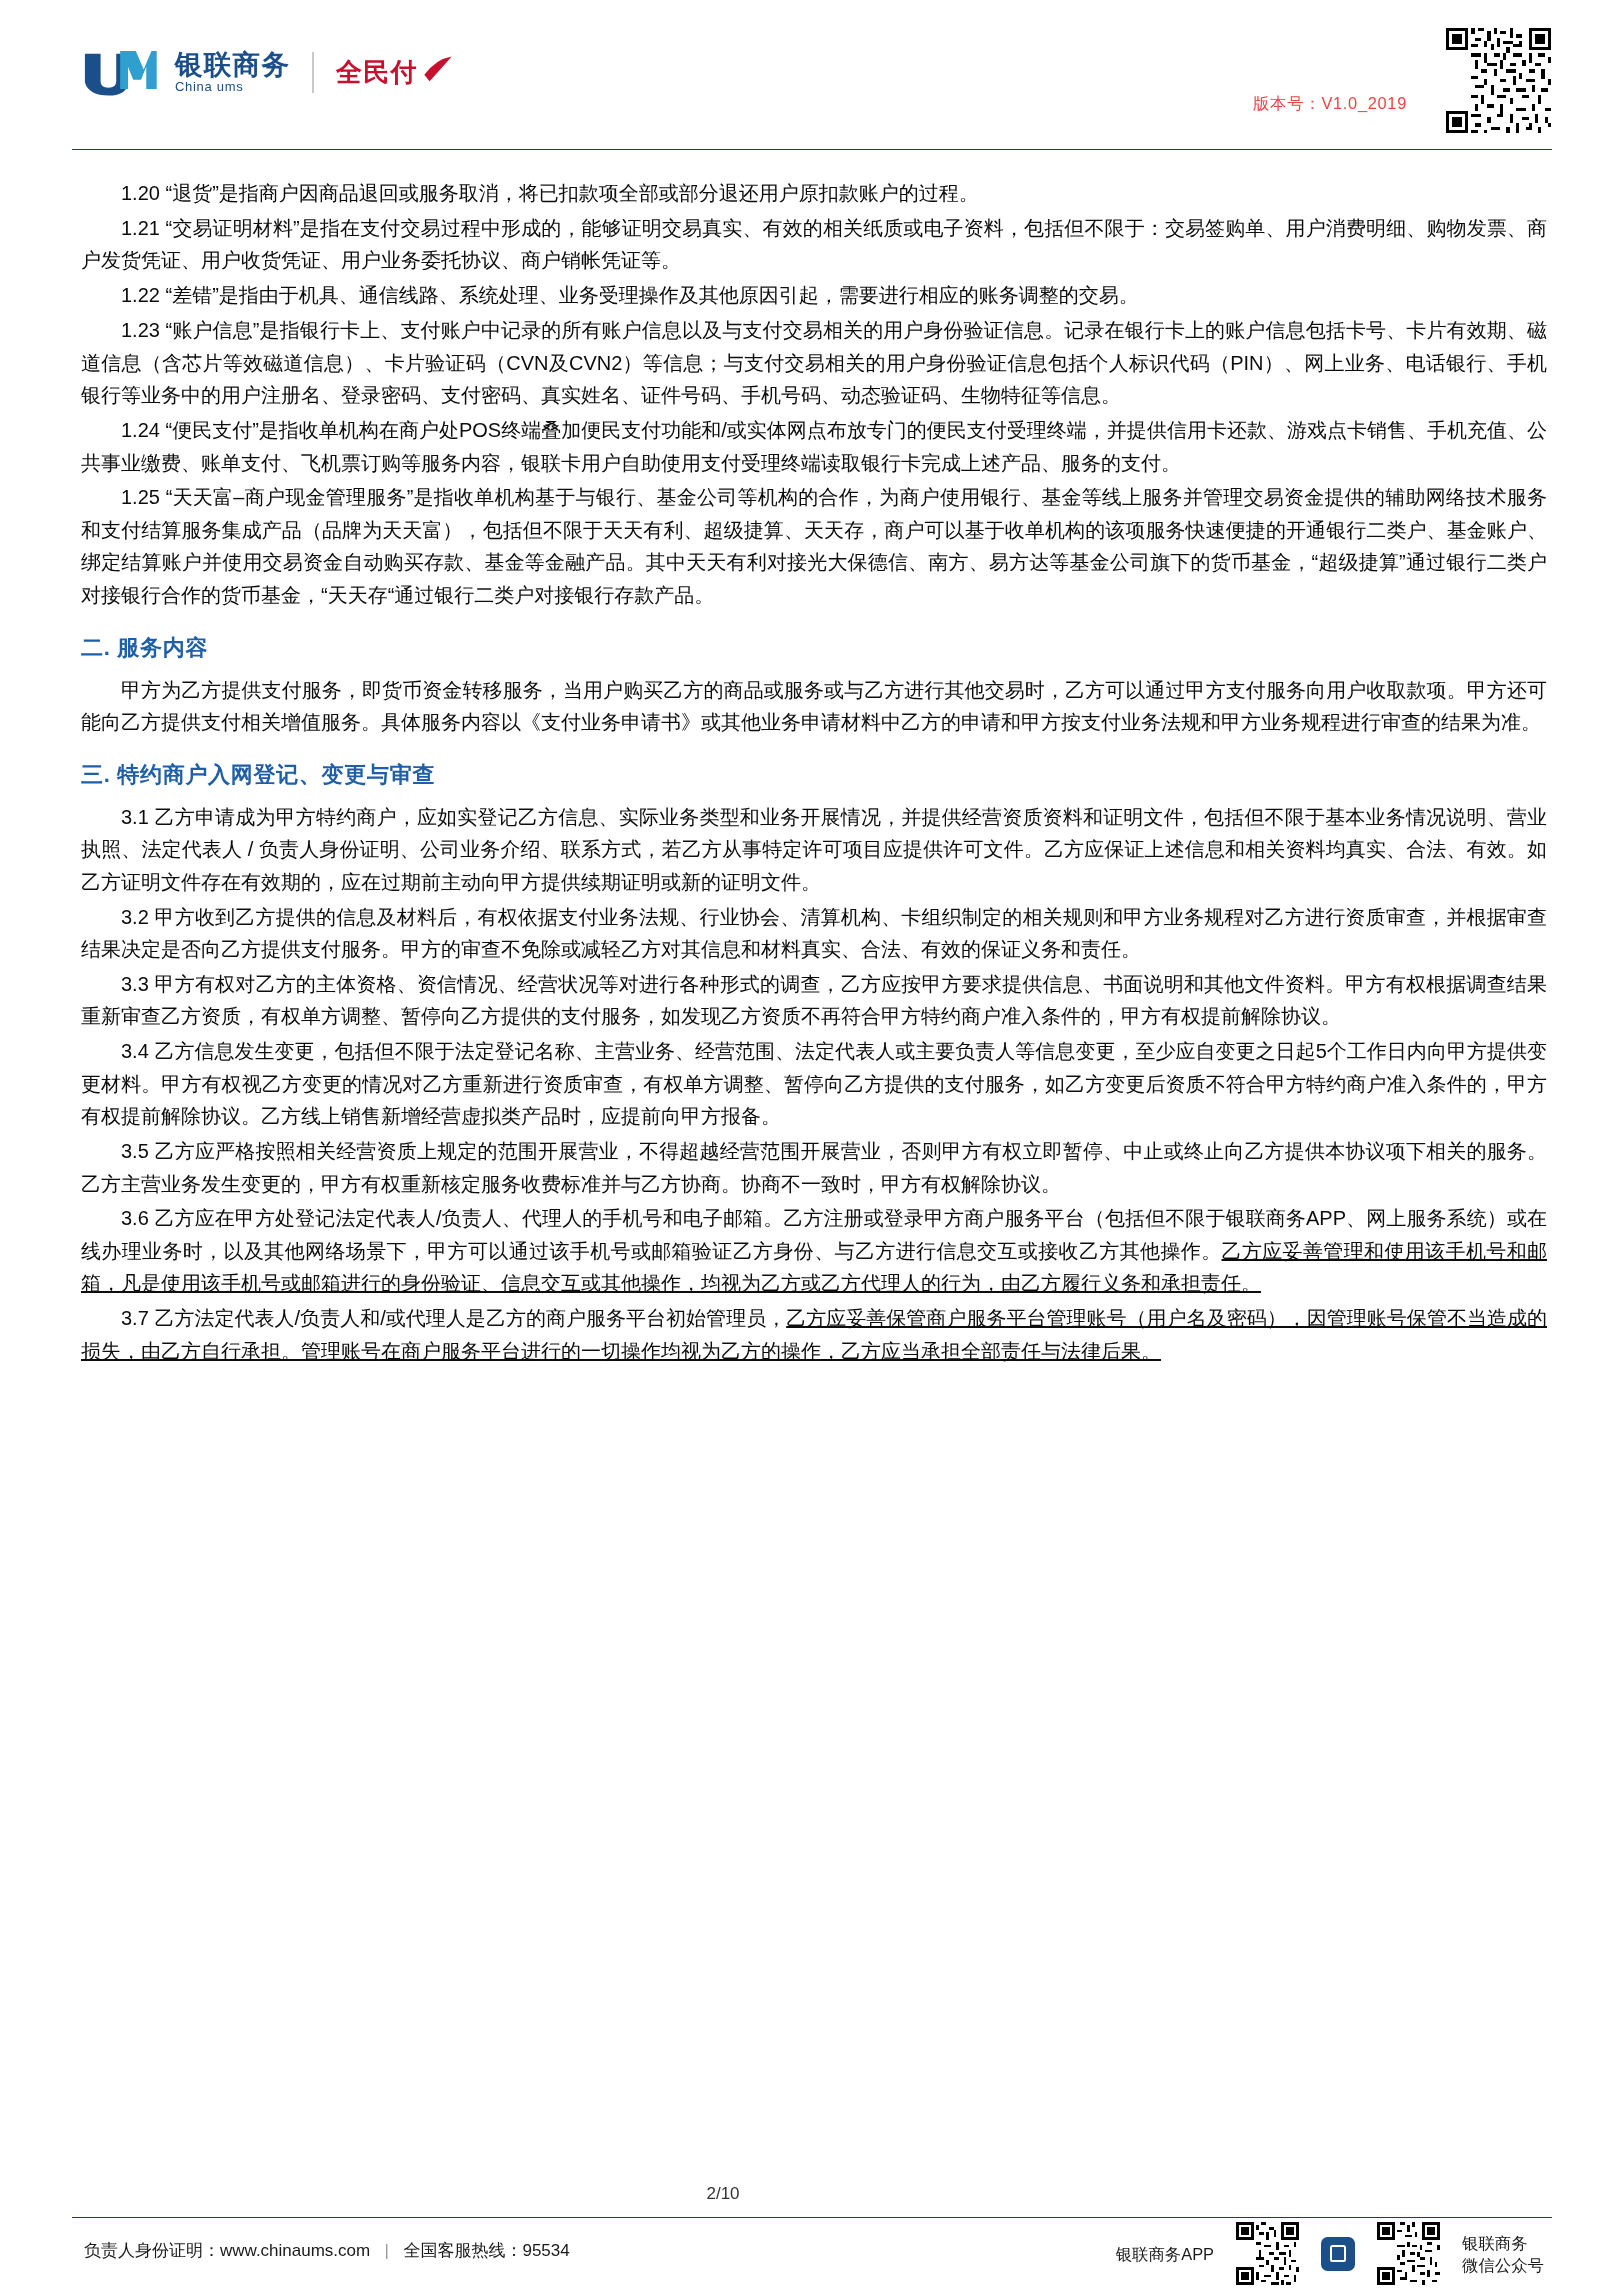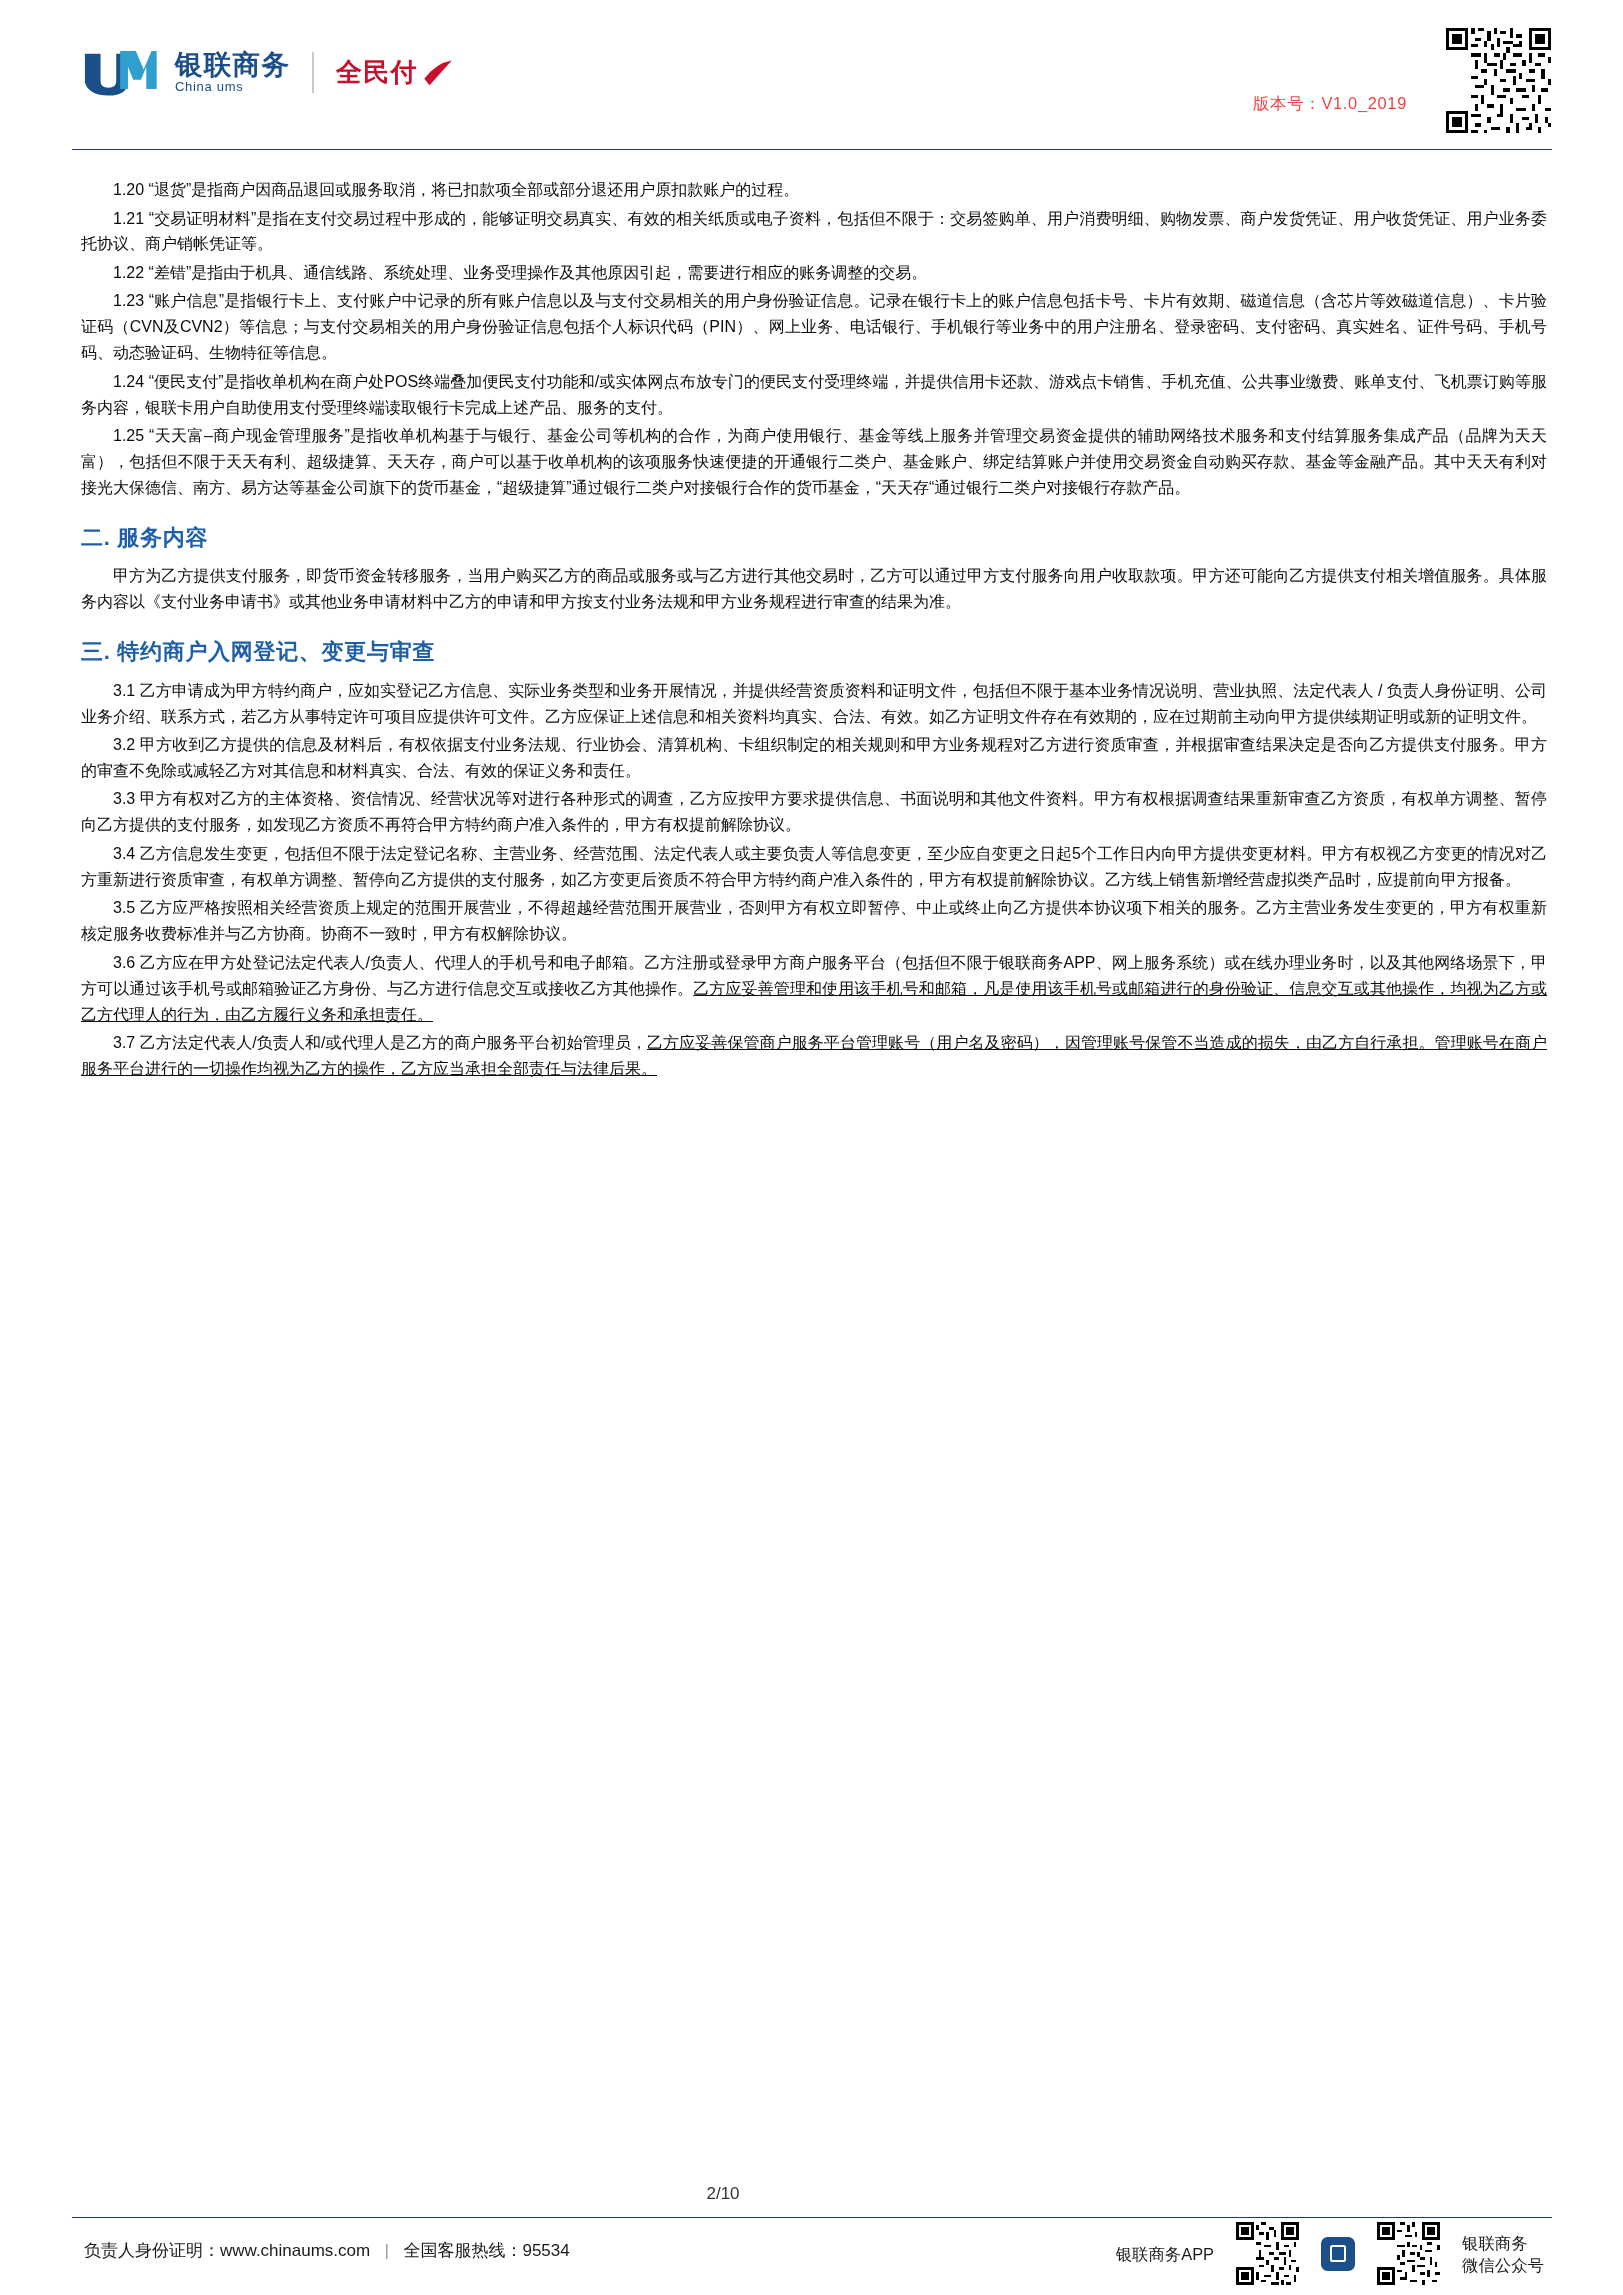--- a/index.html
+++ b/index.html
@@ -65,21 +65,21 @@
     letter-spacing: 0.7px;
   }
   .logo-divider {
     width: 1.3px;
     height: 41px;
     background: #c9c9c9;
     margin: 0 5.2px;
   }
   .logo-qmf {
     display: flex;
-    align-items: flex-end;
+    align-items: flex-start;
     gap: 5.2px;
   }
   .qmf-cn {
     font-size: 26px;
     font-weight: bold;
     color: #c8102e;
     letter-spacing: 1.3px;
   }
   .version {
     position: absolute;
@@ -99,21 +99,21 @@
 
   
   .content {
     position: absolute;
     left: 81px;
     top: 177px;
     width: 1466px;
   }
   p.para {
     margin: 0 0 2.6px 0;
-    font-size: 16px;
+    font-size: 20px;
     line-height: 1.62;
     text-align: justify;
     text-justify: inter-ideograph;
     text-indent: 2em;
     color: #0d0d0d;
   }
   h2.section {
     margin: 22px 0 10.5px 0;
     font-size: 22px;
     font-weight: bold;

